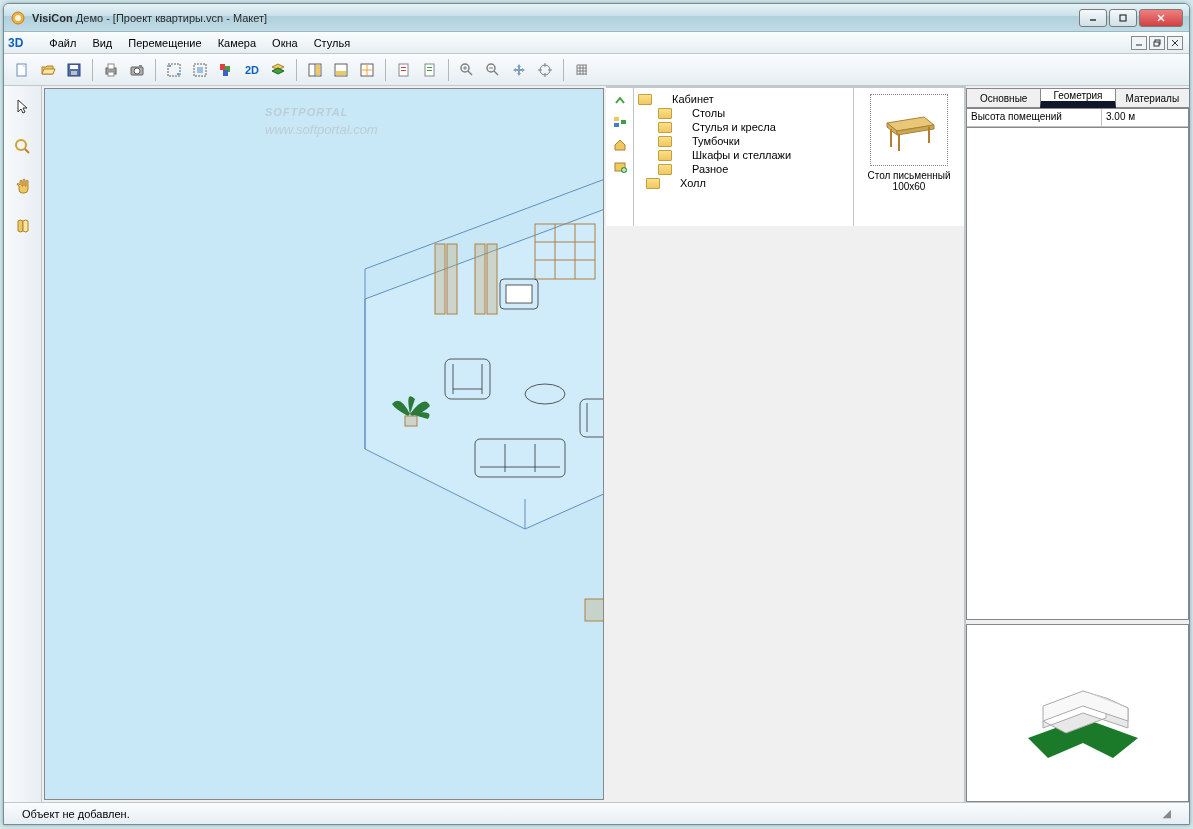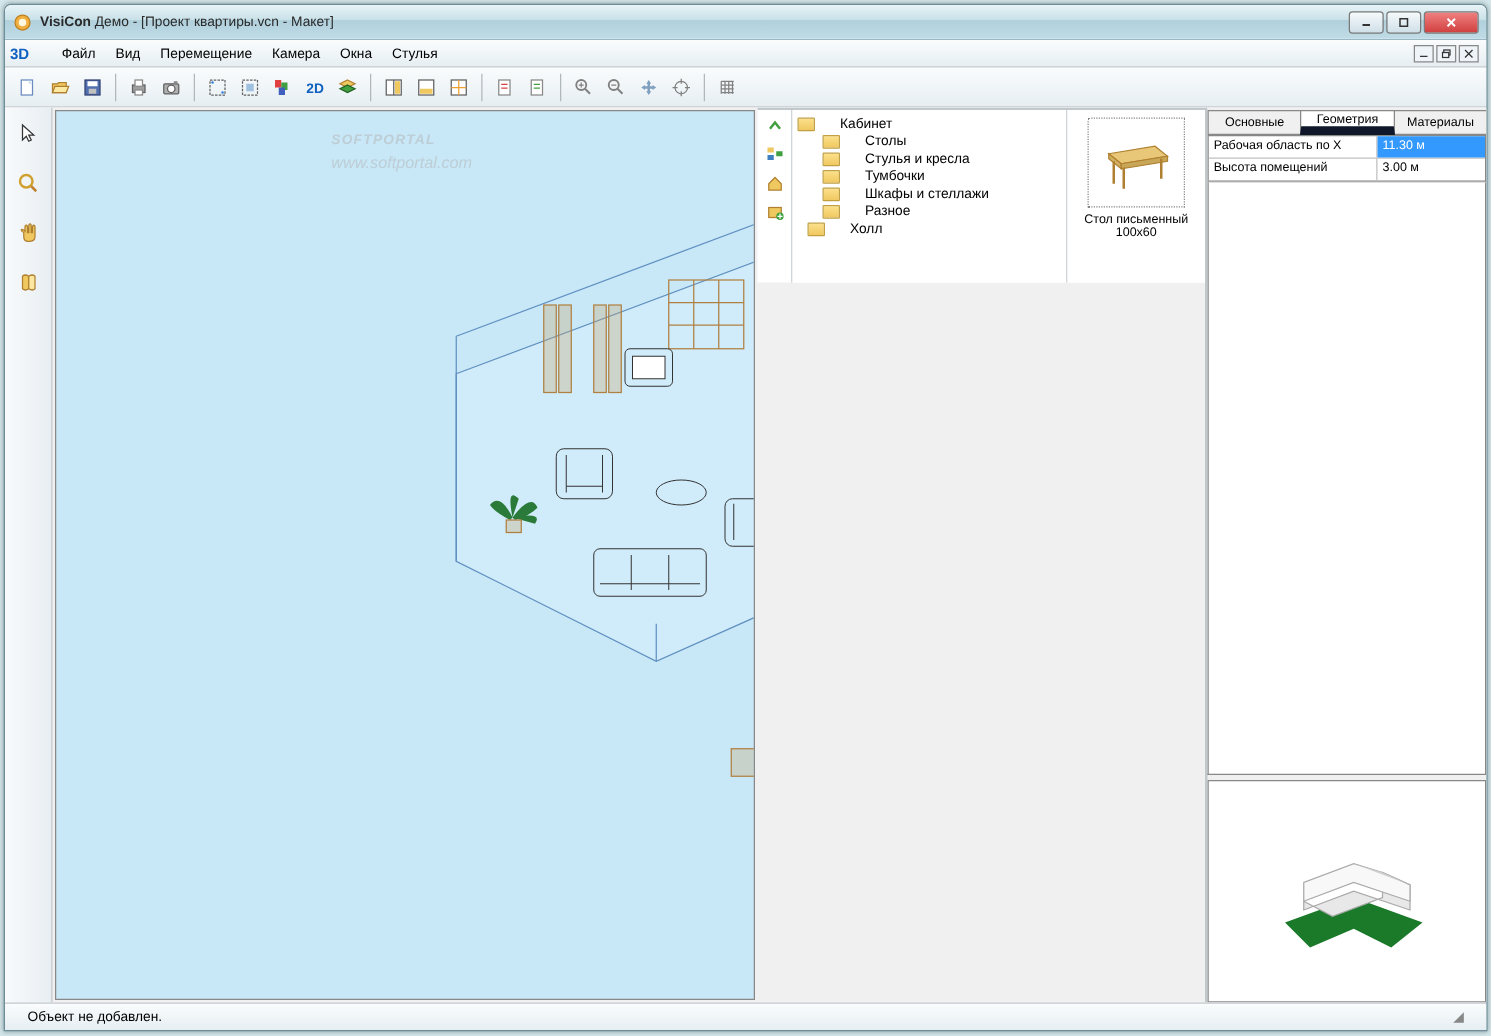--- a/index.html
+++ b/index.html
@@ -481,24 +481,20 @@
       </div>
     </div>
 
     <div class="right-col">
       <div class="tabs-row">
         <div class="tab">Основные</div>
         <div class="tab active">Геометрия</div>
         <div class="tab">Материалы</div>
       </div>
       <div class="props-table">
-        <div class="props-row selected">
-          <div class="label">Рабочая область по X</div>
-          <div class="value">11.30 м</div>
-        </div>
         <div class="props-row">
           <div class="label">Высота помещений</div>
           <div class="value">3.00 м</div>
         </div>
       </div>
       <div class="props-spacer"></div>
       <div class="preview-panel">
         <svg width="180" height="140" viewBox="0 0 180 140">
           <polygon points="40,95 95,75 150,95 125,115 95,100 60,115" fill="#1a7a2a"></polygon>
           <g>

